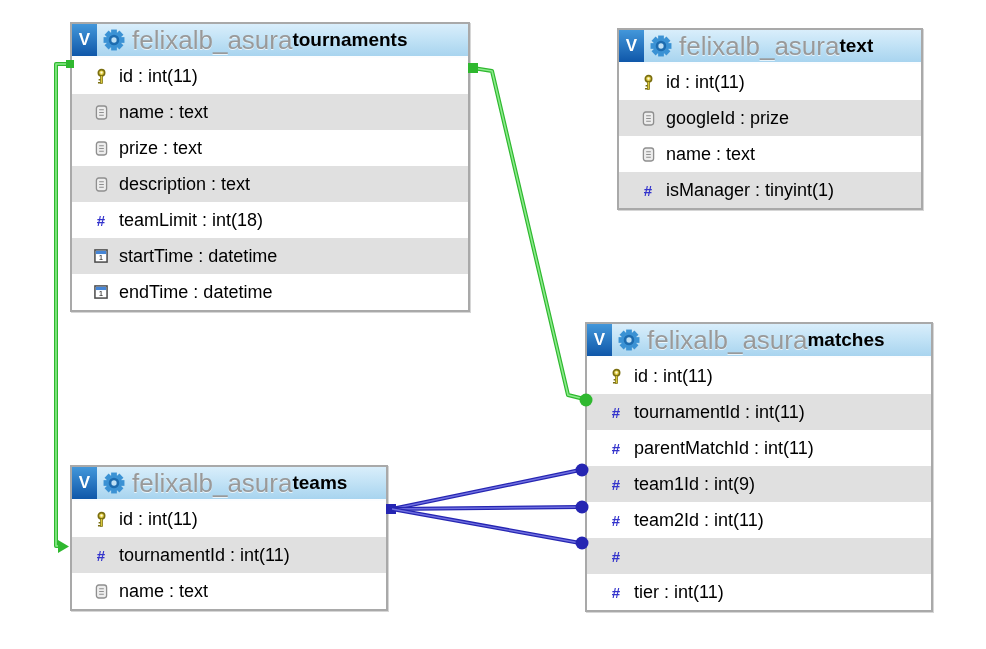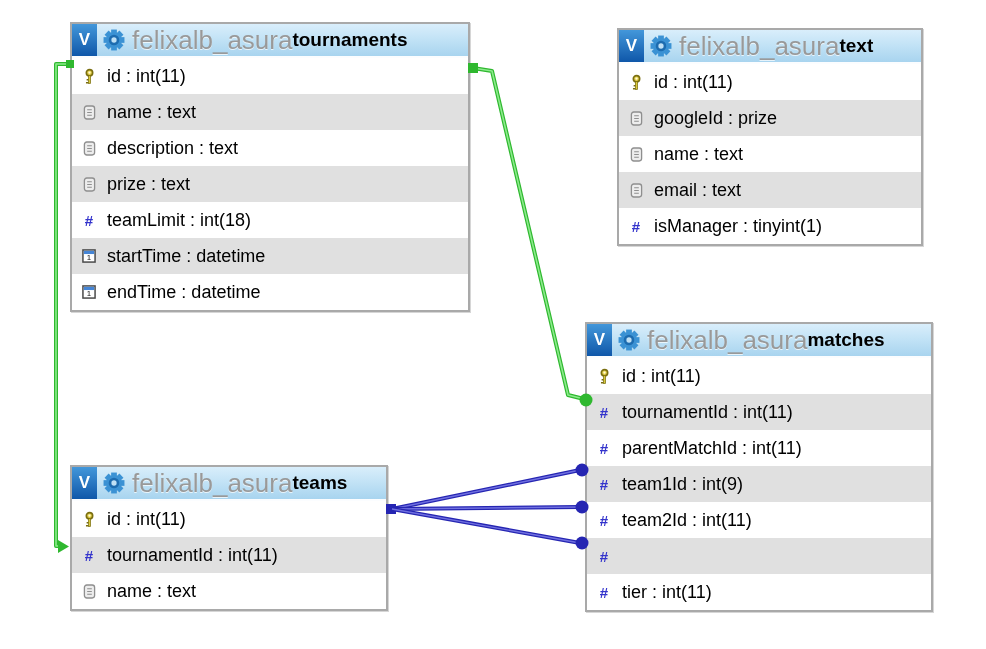--- a/index.html
+++ b/index.html
@@ -15,21 +15,21 @@
           background:linear-gradient(180deg,#d9eefb 0%,#c3e3f6 45%,#a8d4ef 100%);
           border-bottom:2px solid #fbfdff;box-sizing:border-box;}
   .vbox{width:25px;align-self:stretch;background:linear-gradient(180deg,#4397da,#0f57a9);
         color:#fff;font-weight:bold;font-size:17px;display:flex;align-items:center;
         justify-content:center;flex:0 0 25px;}
   .gearwrap{width:22px;height:22px;margin:0 7px 0 6px;flex:0 0 22px;display:flex;
             align-items:center;justify-content:center;}
   .schema{color:#999;font-size:26px;white-space:nowrap;text-shadow:0 1px 0 rgba(255,255,255,.7);}
   .tname{color:#000;font-weight:bold;font-size:19px;margin-left:0;white-space:nowrap;}
   .rows{display:block;}
-  .row{height:36px;display:flex;align-items:center;padding-left:9px;gap:10px;
+  .row{height:36px;display:flex;align-items:center;padding-left:21px;gap:10px;
        font-size:18px;color:#000;white-space:nowrap;}
   .row:nth-child(even){background:#e0e0e0;}
   .icon{width:16px;flex:0 0 16px;display:flex;align-items:center;justify-content:center;}
   .hash{color:#3434cc;font-weight:bold;font-size:15px;line-height:1;}
   #wires{position:absolute;left:0;top:0;pointer-events:none;}
 </style>
 </head>
 <body>
 
 <div id="canvas">
@@ -76,31 +76,31 @@
     <span class="label">name : text</span>
   </div>
 
   <div class="row">
     <span class="icon">
             <svg viewBox="0 0 14 16" width="13" height="15">
               <rect x="1.5" y="1" width="11" height="14" rx="2.6" fill="#ededed" stroke="#8f8f8f" stroke-width="1.4"></rect>
               <path d="M4.5 5 h5 M4.5 8 h5 M4.5 11 h5" stroke="#8f8f8f" stroke-width="1.2" fill="none"></path>
             </svg>
           </span>
+    <span class="label">prize : text</span>
+  </div>
+
+  <div class="row">
+    <span class="icon">
+            <svg viewBox="0 0 14 16" width="13" height="15">
+              <rect x="1.5" y="1" width="11" height="14" rx="2.6" fill="#ededed" stroke="#8f8f8f" stroke-width="1.4"></rect>
+              <path d="M4.5 5 h5 M4.5 8 h5 M4.5 11 h5" stroke="#8f8f8f" stroke-width="1.2" fill="none"></path>
+            </svg>
+          </span>
     <span class="label">description : text</span>
-  </div>
-
-  <div class="row">
-    <span class="icon">
-            <svg viewBox="0 0 14 16" width="13" height="15">
-              <rect x="1.5" y="1" width="11" height="14" rx="2.6" fill="#ededed" stroke="#8f8f8f" stroke-width="1.4"></rect>
-              <path d="M4.5 5 h5 M4.5 8 h5 M4.5 11 h5" stroke="#8f8f8f" stroke-width="1.2" fill="none"></path>
-            </svg>
-          </span>
-    <span class="label">prize : text</span>
   </div>
 
   <div class="row">
     <span class="icon">
             <span class="hash">#</span>
           </span>
     <span class="label">teamLimit : int(18)</span>
   </div>
 
   <div class="row">
@@ -172,29 +172,20 @@
   <div class="row">
     <span class="icon">
             <svg viewBox="0 0 14 16" width="13" height="15">
               <rect x="1.5" y="1" width="11" height="14" rx="2.6" fill="#ededed" stroke="#8f8f8f" stroke-width="1.4"></rect>
               <path d="M4.5 5 h5 M4.5 8 h5 M4.5 11 h5" stroke="#8f8f8f" stroke-width="1.2" fill="none"></path>
             </svg>
           </span>
     <span class="label">name : text</span>
   </div>
 
-  <div class="row">
-    <span class="icon">
-            <svg viewBox="0 0 14 16" width="13" height="15">
-              <rect x="1.5" y="1" width="11" height="14" rx="2.6" fill="#ededed" stroke="#8f8f8f" stroke-width="1.4"></rect>
-              <path d="M4.5 5 h5 M4.5 8 h5 M4.5 11 h5" stroke="#8f8f8f" stroke-width="1.2" fill="none"></path>
-            </svg>
-          </span>
-    <span class="label">email : text</span>
-  </div>
 
   <div class="row">
     <span class="icon">
             <span class="hash">#</span>
           </span>
     <span class="label">isManager : tinyint(1)</span>
   </div>
 </div>
   </div>
 

